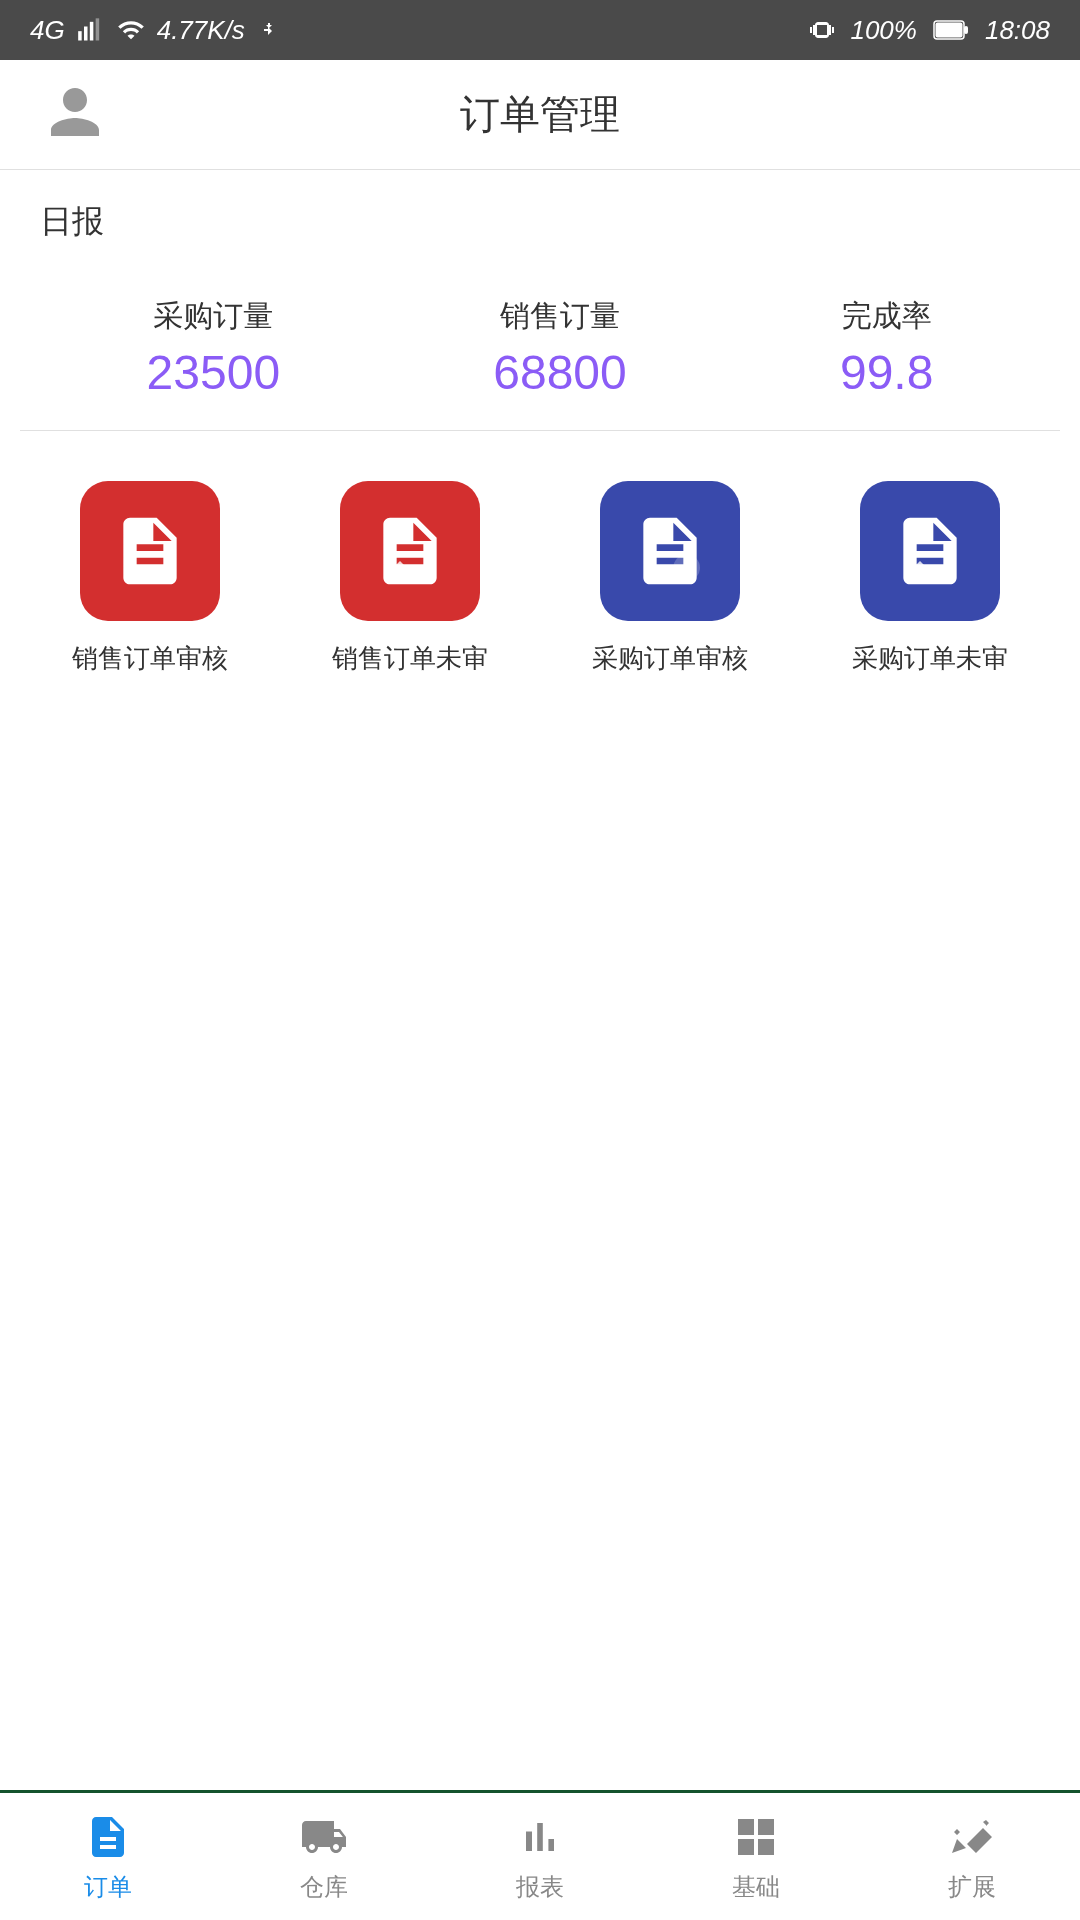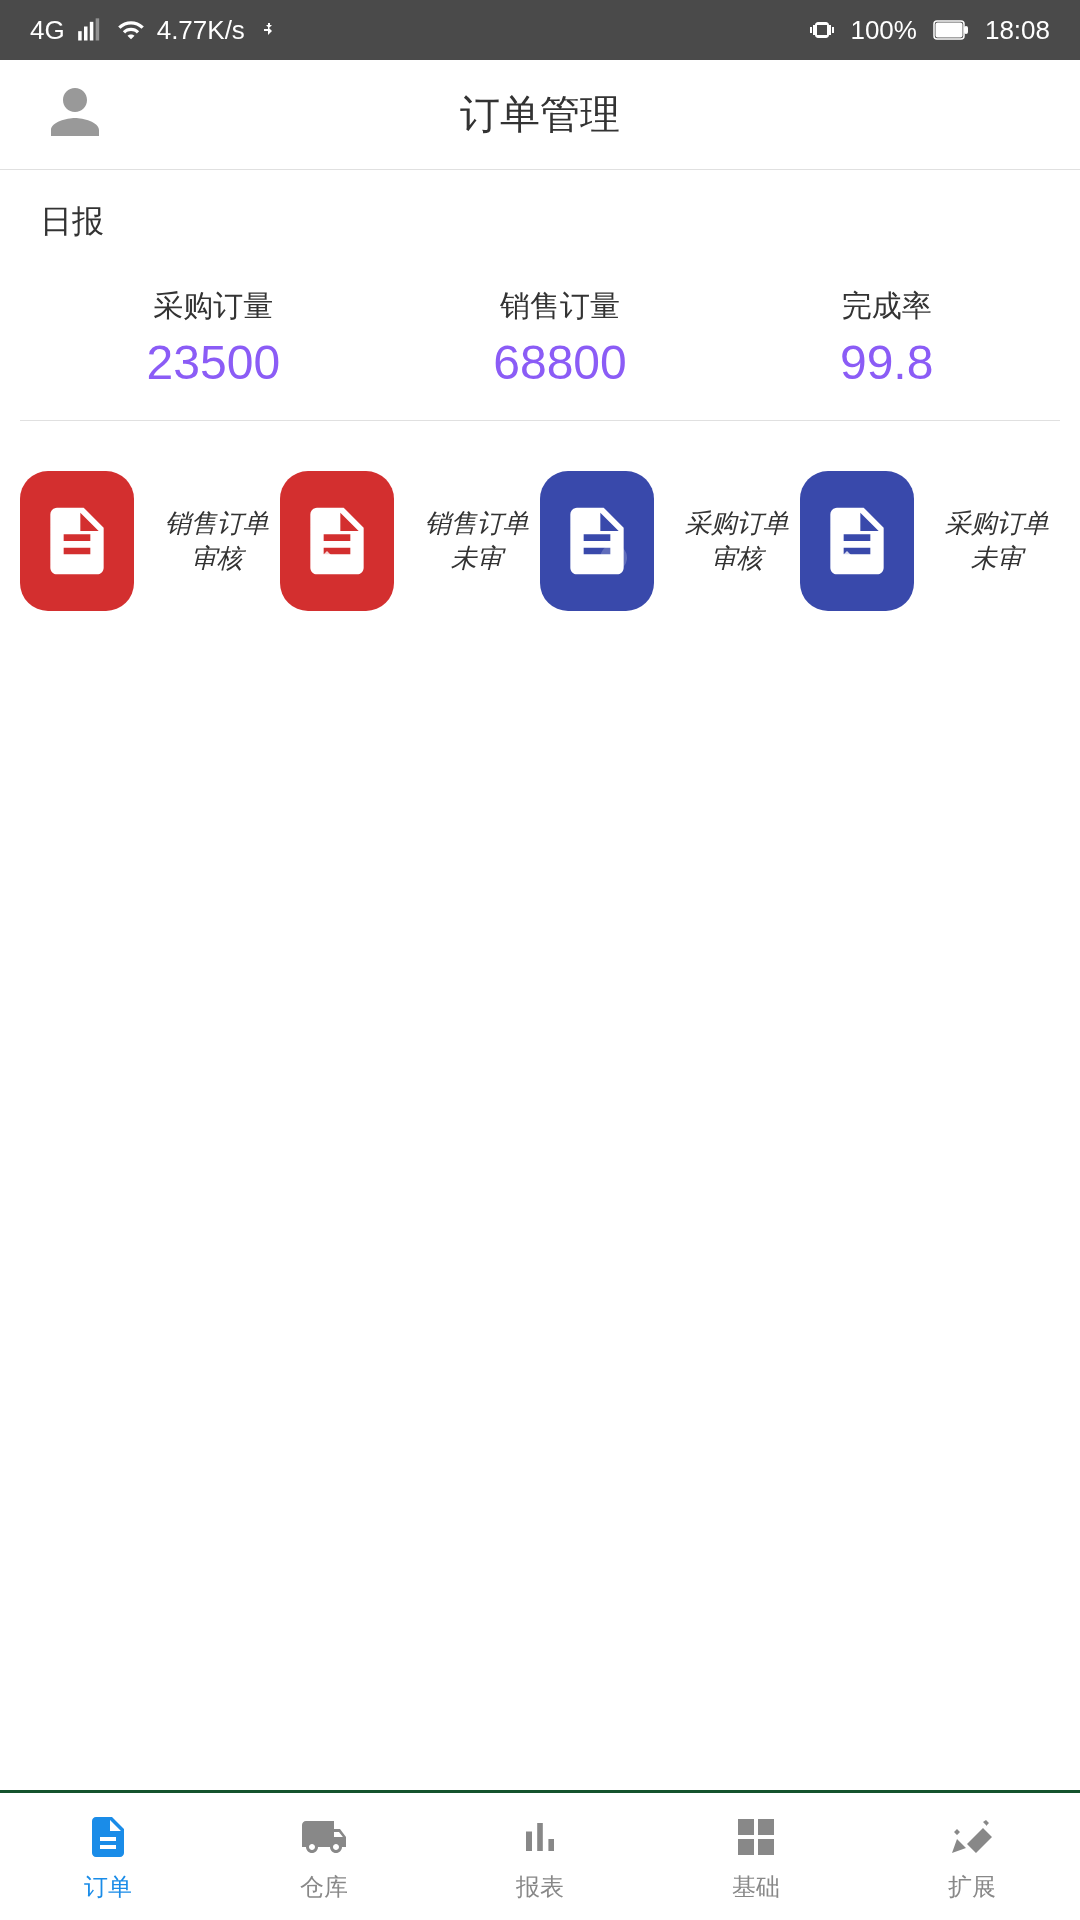--- a/index.html
+++ b/index.html
@@ -19,20 +19,21 @@
     .status-bar {
       background: #4a4a4a;
       color: white;
       height: 60px;
       display: flex;
       align-items: center;
       justify-content: space-between;
       padding: 0 30px;
       font-size: 26px;
       flex-shrink: 0;
+      font-style: italic;
     }
     .status-left { display: flex; align-items: center; gap: 12px; }
     .status-right { display: flex; align-items: center; gap: 16px; }
 
     
     .header {
       background: white;
       height: 110px;
       display: flex;
       align-items: center;
@@ -70,21 +71,21 @@
     }
 
     
     .daily-report {
       padding: 30px 40px 20px;
       background: white;
     }
     .daily-report-title {
       font-size: 32px;
       color: #333;
-      margin-bottom: 14px;
+      margin-bottom: 24px;
     }
     .stats-row {
       display: flex;
       justify-content: space-around;
       margin-bottom: 10px;
     }
     .stat-item {
       display: flex;
       flex-direction: column;
       align-items: center;
@@ -111,25 +112,24 @@
     
     .actions-grid {
       display: flex;
       flex-direction: row;
       justify-content: space-around;
       padding: 50px 20px 30px;
       background: white;
     }
     .action-item {
       display: flex;
-      flex-direction: row;
+      flex-direction: column;
       align-items: center;
       gap: 20px;
       cursor: pointer;
-      font-style: italic;
     }
     .action-icon {
       width: 140px;
       height: 140px;
       border-radius: 28px;
       display: flex;
       align-items: center;
       justify-content: center;
     }
     .action-icon.red { background: #d32f2f; }

